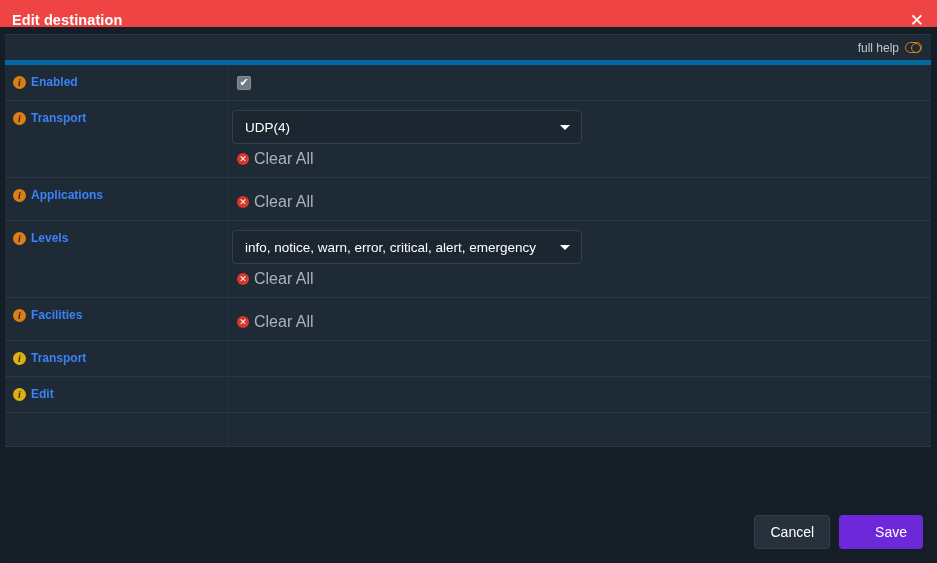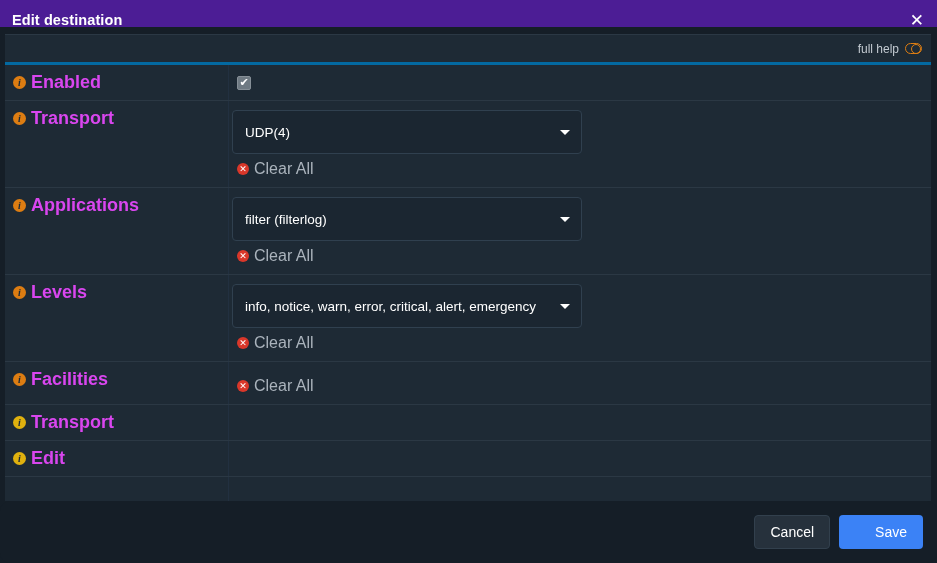--- a/index.html
+++ b/index.html
@@ -17,21 +17,21 @@
     width: 937px;
     height: 563px;
     display: flex;
     flex-direction: column;
     background: #151e27;
   }
 
   
   .titlebar {
     height: 27px;
-    background: #4c1d95;
+    background: #ef4444;
     display: flex;
     align-items: center;
     justify-content: space-between;
     padding: 13px 10px 0 12px;
     flex: 0 0 auto;
   }
   .titlebar-title {
     color: #ffffff;
     font-size: 14.5px;
     font-weight: bold;
@@ -67,21 +67,21 @@
     width: 100%;
     border-top: 1px solid #2b3844;
   }
 
   .helprow {
     height: 30px;
     display: flex;
     align-items: center;
     justify-content: flex-end;
     padding-right: 9px;
-    border-bottom: 3px solid #0369a1;
+    border-bottom: 5px solid #0369a1;
     background: #1e2a35;
   }
   .helprow-label {
     color: #c3cad1;
     font-size: 12px;
     margin-right: 6px;
   }
   .toggle-icon {
     width: 17px;
     height: 11px;
@@ -113,22 +113,22 @@
     width: 224px;
     flex: 0 0 224px;
     padding: 10px 0 10px 8px;
     display: flex;
     align-items: flex-start;
     gap: 5px;
     border-right: 1px solid #223040;
     align-self: stretch;
   }
   .label-text {
-    color: #d946ef;
-    font-size: 18px;
+    color: #3b82f6;
+    font-size: 12px;
     font-weight: bold;
     line-height: 15px;
     white-space: nowrap;
   }
   .info-icon {
     width: 13px;
     height: 13px;
     border-radius: 50%;
     background: #dd7d12;
     color: #1e2a35;
@@ -145,21 +145,21 @@
   .info-icon.gold { background: #e0b10e; }
 
   .row-field {
     flex: 1 1 auto;
     padding: 9px 0 9px 3px;
   }
 
   
   .ctl {
     width: 350px;
-    height: 44px;
+    height: 34px;
     background: #1b2631;
     border: 1px solid #30404f;
     border-radius: 4px;
     color: #ffffff;
     font-size: 13.5px;
     padding: 0 26px 0 12px;
     display: flex;
     align-items: center;
     position: relative;
     cursor: pointer;
@@ -238,21 +238,21 @@
     font-size: 14px;
     color: #ffffff;
     display: flex;
     align-items: center;
     justify-content: center;
     padding: 0 15px;
     cursor: pointer;
     border: 1px solid transparent;
   }
   .btn.cancel { background: #26313c; border-color: #32404d; }
-  .btn.save { background: #3b82f6; padding-left: 35px; }
+  .btn.save { background: #6d28d9; padding-left: 35px; }
 </style>
 </head>
 <body>
 
 <div class="window">
 
   <div class="titlebar">
     <span class="titlebar-title">Edit destination</span>
     <span class="close-btn">✕</span>
   </div>
@@ -293,24 +293,20 @@
           </div>
         </div>
       </div>
 
       <div class="row">
         <div class="row-label">
           <span class="info-icon">i</span>
           <span class="label-text">Applications</span>
         </div>
         <div class="row-field">
-          <div class="ctl">
-            <span class="ctl-value">filter (filterlog)</span>
-            <span class="caret"></span>
-          </div>
           <div class="clear-all">
             <span class="clear-icon">✕</span>
             <span class="clear-label">Clear All</span>
           </div>
         </div>
       </div>
 
       <div class="row">
         <div class="row-label">
           <span class="info-icon">i</span>

